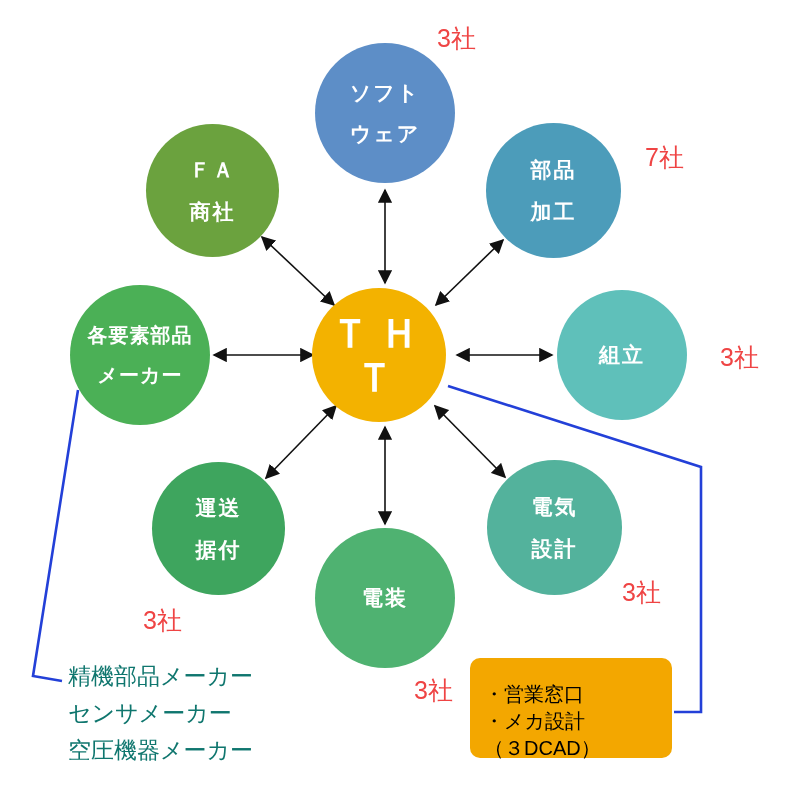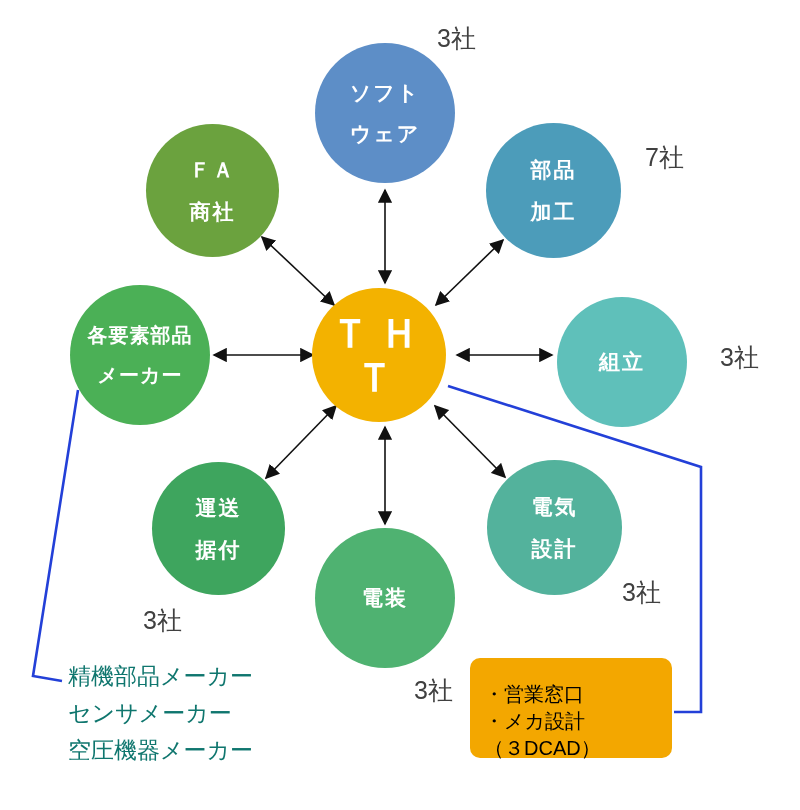--- a/index.html
+++ b/index.html
@@ -38,32 +38,32 @@
     line-height: 1.1;
   }
   .node-label span { display: block; }
   .node-label span + span { margin-top: 18px; }
   .node-label span:empty { display: none; }
 
   .node-center        { left: 312px; top: 288px; width: 134px; height: 134px; }
   .node-center .node-label { font-size: 40px; letter-spacing: 9px; }
   .node-software      { left: 315px; top:  43px; width: 140px; height: 140px; }
   .node-parts         { left: 486px; top: 123px; width: 135px; height: 135px; }
-  .node-assembly      { left: 557px; top: 297px; width: 130px; height: 130px; }
+  .node-assembly      { left: 557px; top: 290px; width: 130px; height: 130px; }
   .node-elec-design   { left: 487px; top: 460px; width: 135px; height: 135px; }
   .node-denso         { left: 315px; top: 528px; width: 140px; height: 140px; }
   .node-transport     { left: 152px; top: 462px; width: 133px; height: 133px; }
   .node-components    { left:  70px; top: 285px; width: 140px; height: 140px; }
   .node-components .node-label { font-size: 20px; letter-spacing: 1px; }
   .node-fa            { left: 146px; top: 124px; width: 133px; height: 133px; }
 
   .count {
     position: absolute;
     z-index: 2;
-    color: #404040;
+    color: #ef4444;
     font-size: 25px;
     white-space: nowrap;
   }
   .count-software    { left: 437px; top:  22px; }
   .count-parts       { left: 645px; top: 141px; }
   .count-assembly    { left: 720px; top: 341px; }
   .count-elec-design { left: 622px; top: 576px; }
   .count-denso       { left: 414px; top: 674px; }
   .count-transport   { left: 143px; top: 604px; }
 

